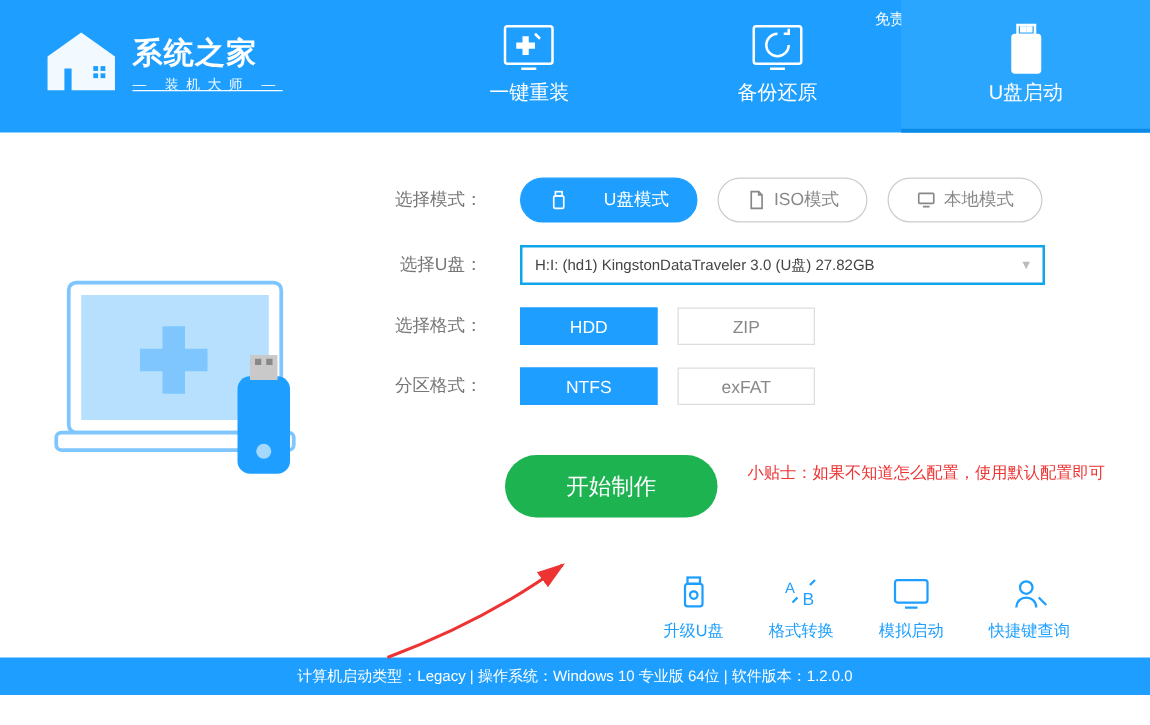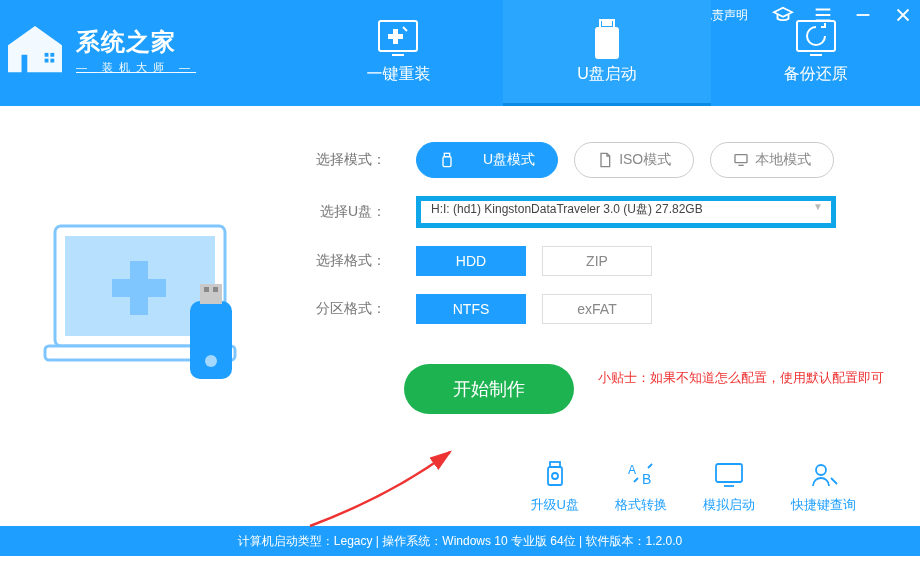--- a/index.html
+++ b/index.html
@@ -3,21 +3,21 @@
 <meta charset="utf-8">
 <style>
 * { margin: 0; padding: 0; box-sizing: border-box; font-family: "Microsoft YaHei", sans-serif; }
 body { width: 920px; height: 580px; overflow: hidden; background: #fff; }
 
 .header { background: #1e9fff; height: 106px; display: flex; align-items: flex-start; position: relative; }
 .titlebar { position: absolute; top: 4px; right: 6px; display: flex; align-items: center; gap: 18px; }
 .titlebar-link { color: #fff; font-size: 12px; margin-right: 6px; cursor: pointer; }
 .titlebar-btn { width: 22px; height: 22px; display: inline-flex; align-items: center; justify-content: center; color: #fff; cursor: pointer; }
 
-.logo-area { display: flex; align-items: center; padding: 24px 18px 0 4px; color: #fff; }
+.logo-area { display: flex; align-items: center; padding: 24px 18px 0 34px; color: #fff; }
 .logo-icon { width: 62px; height: 52px; margin-right: 10px; }
 .logo-text { display: flex; flex-direction: column; }
 .logo-title { font-size: 24px; font-weight: 700; letter-spacing: 1px; }
 .logo-sub { font-size: 11px; letter-spacing: 6px; margin-top: 2px; opacity: .95; text-align: center; text-decoration: underline; }
 
 .nav { flex: 1; display: flex; height: 100%; margin-left: 80px; }
 .nav-item { flex: 1; text-align: center; color: #fff; cursor: pointer; padding-top: 18px; position: relative; }
 .nav-item.active { background: #2aa6ff; box-shadow: inset 0 -3px 0 #0b8be6; }
 .nav-item .nav-icon { height: 42px; display: flex; align-items: center; justify-content: center; }
 .nav-item .nav-label { font-size: 16px; margin-top: 4px; }
@@ -26,21 +26,21 @@
 .illus { width: 300px; display: flex; align-items: center; justify-content: center; }
 .panel { flex: 1; padding: 36px 30px 0 0; position: relative; }
 
 .row { display: flex; align-items: center; margin-bottom: 18px; }
 .row-label { width: 86px; text-align: right; color: #777; font-size: 14px; margin-right: 30px; }
 
 .mode-btn { display: inline-flex; align-items: center; justify-content: center; height: 36px; border-radius: 18px; padding: 0 22px; font-size: 14px; border: 1px solid #ccc; background: #fff; color: #888; margin-right: 16px; cursor: pointer; gap: 6px; }
 .mode-btn.primary { background: #1e9fff; border-color: #1e9fff; color: #fff; gap: 28px; }
 .mode-btn svg { width: 16px; height: 16px; }
 
-.select { flex: 1; max-width: 420px; height: 32px; border: 5px solid #0ea5e9; display: flex; padding: 0 10px; font-size: 12px; color: #444; font-family: SimSun, monospace; position: relative; cursor: pointer; }
+.select { flex: 1; max-width: 420px; height: 32px; border: 2px solid #0ea5e9; display: flex; align-items: center; padding: 0 10px; font-size: 12px; color: #444; font-family: SimSun, monospace; position: relative; cursor: pointer; }
 .select .caret { position: absolute; right: 8px; color: #bbb; font-size: 10px; }
 
 .opt-btn { width: 110px; height: 30px; display: inline-flex; align-items: center; justify-content: center; font-size: 14px; border: 1px solid #ddd; color: #888; background: #fff; margin-right: 16px; cursor: pointer; }
 .opt-btn.sel { background: #1e9fff; border-color: #1e9fff; color: #fff; }
 
 .start-btn { width: 170px; height: 50px; border-radius: 25px; background: #1eb351; color: #fff; font-size: 18px; display: inline-flex; align-items: center; justify-content: center; cursor: pointer; border: none; margin-left: 104px; margin-top: 22px; }
 .tip { color: #e33; font-size: 13px; margin-left: 24px; }
 .arrow-annot { position: absolute; left: 0px; top: 340px; pointer-events: none; }
 
 .shortcuts { display: flex; gap: 36px; justify-content: flex-end; padding: 0 34px; margin-top: 46px; }
@@ -98,41 +98,41 @@
       <div class="nav-icon">
           <svg width="46" height="40" fill="none" stroke="#fff" stroke-width="2">
             <rect x="4" y="2" width="38" height="30" rx="2"></rect>
             <line x1="17" y1="36" x2="29" y2="36"></line>
             <path d="M18 10h5v5h5v5h-5v5h-5v-5h-5v-5h5z" fill="#fff" stroke="none"></path>
             <path d="M28 8l4 4" stroke="#fff"></path>
           </svg>
         </div>
       <div class="nav-label">一键重装</div>
     </div>
+    <div class="nav-item">
+      <div class="nav-icon">
+          <svg width="46" height="40" fill="none" stroke="#fff" stroke-width="2">
+            <rect x="4" y="2" width="38" height="30" rx="2"></rect>
+            <line x1="17" y1="36" x2="29" y2="36"></line>
+            <path d="M23 8a9 9 0 1 0 9 9"></path>
+            <path d="M28 8l4 0 0-4"></path>
+          </svg>
+        </div>
+      <div class="nav-label">备份还原</div>
+    </div>
     <div class="nav-item active">
       <div class="nav-icon">
           <svg width="30" height="42" fill="none" stroke="#fff" stroke-width="2">
             <rect x="8" y="2" width="14" height="8"></rect>
             <rect x="4" y="10" width="22" height="30" rx="2" fill="#fff"></rect>
             <rect x="11" y="4" width="3" height="3" fill="#fff"></rect>
             <rect x="16" y="4" width="3" height="3" fill="#fff"></rect>
           </svg>
         </div>
       <div class="nav-label">U盘启动</div>
-    </div>
-    <div class="nav-item">
-      <div class="nav-icon">
-          <svg width="46" height="40" fill="none" stroke="#fff" stroke-width="2">
-            <rect x="4" y="2" width="38" height="30" rx="2"></rect>
-            <line x1="17" y1="36" x2="29" y2="36"></line>
-            <path d="M23 8a9 9 0 1 0 9 9"></path>
-            <path d="M28 8l4 0 0-4"></path>
-          </svg>
-        </div>
-      <div class="nav-label">备份还原</div>
     </div>
   </div>
 </div>
 
 <div class="body">
   <div class="illus">
     <svg width="230" height="220" viewBox="0 0 230 220">
       <rect x="20" y="20" width="170" height="120" rx="6" fill="#fff" stroke="#7fc6ff" stroke-width="3"></rect>
       <rect x="30" y="30" width="150" height="100" fill="#b7e0ff"></rect>
       <path d="M95 55h18v18h18v18h-18v18H95V91H77V73h18z" fill="#7fc6ff"></path>

